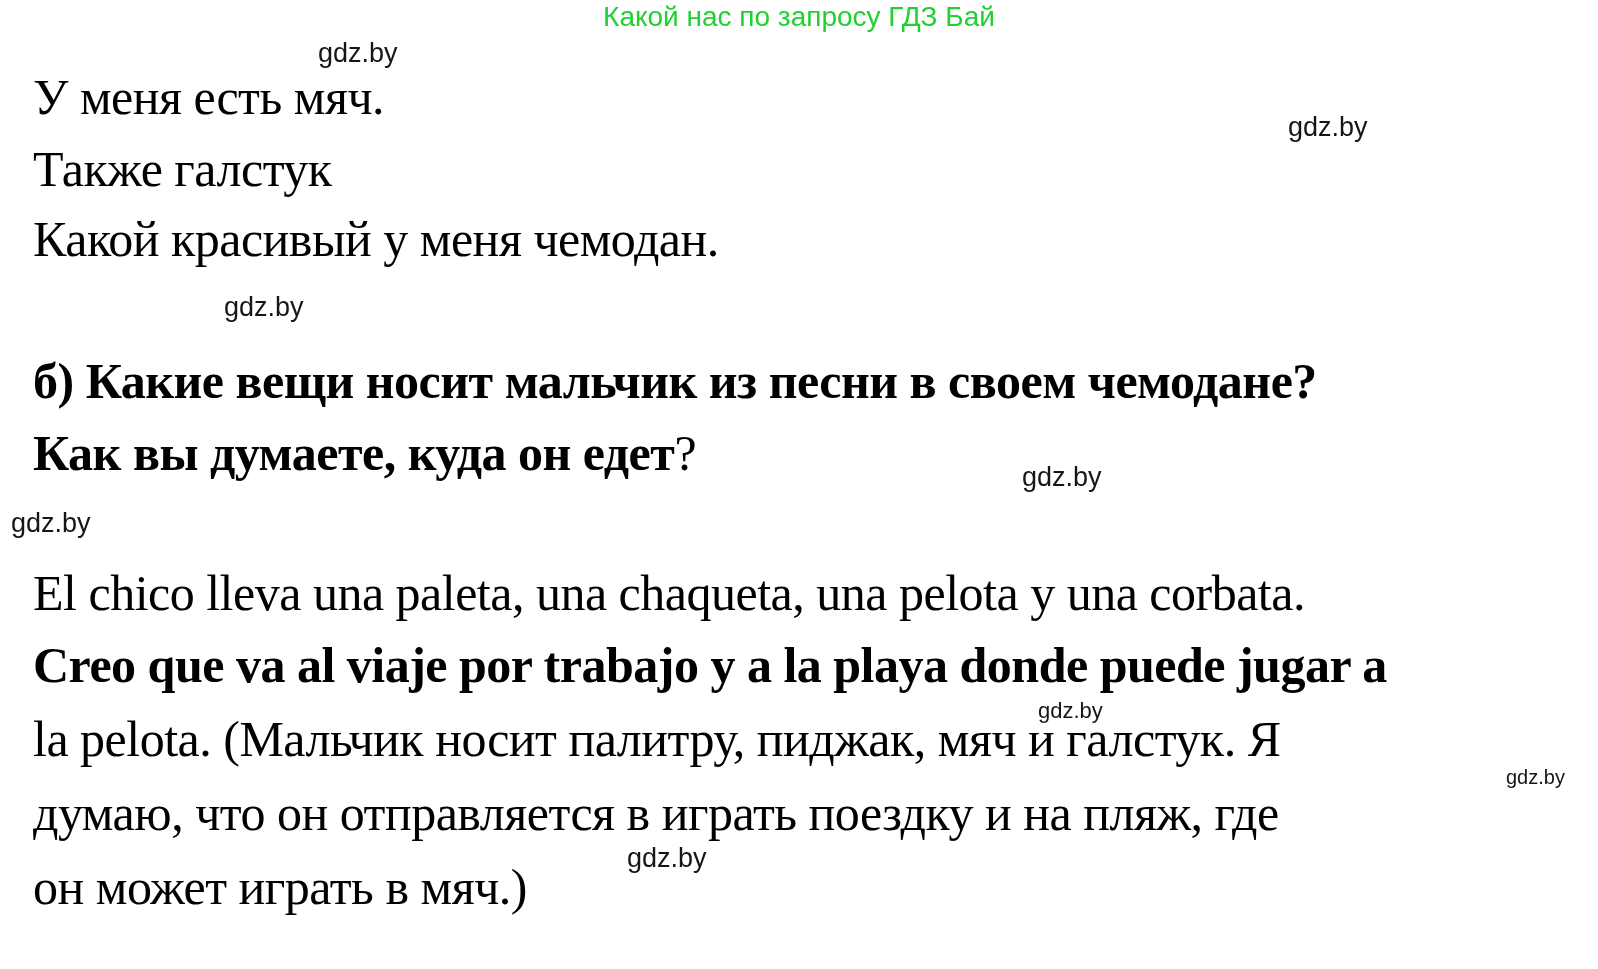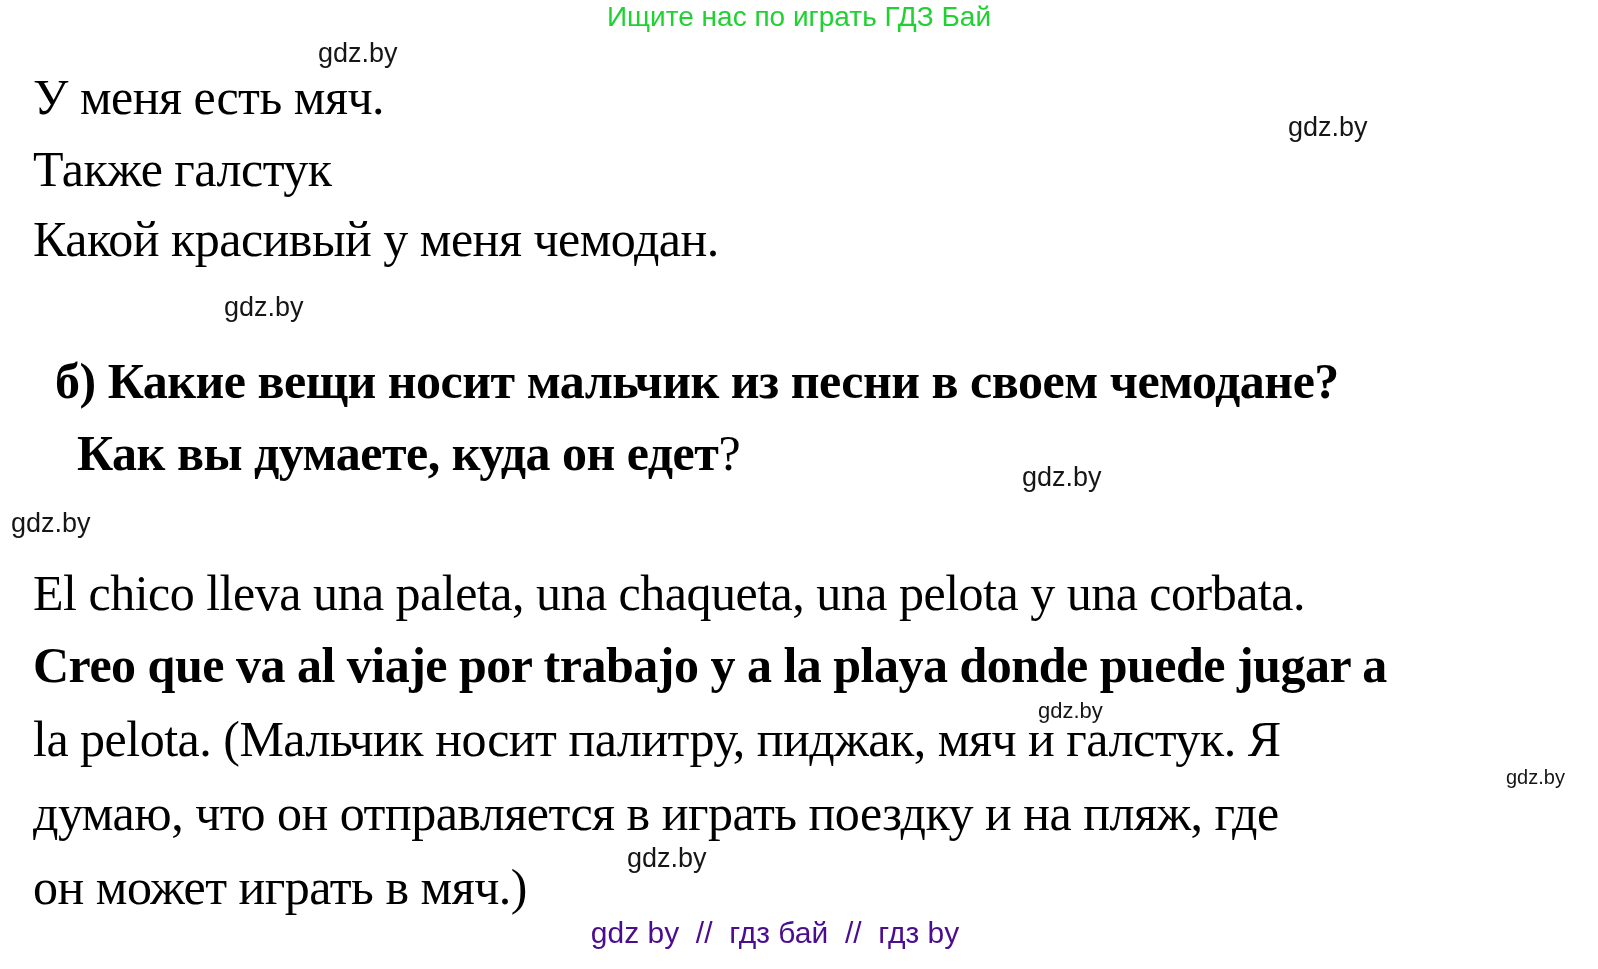--- a/index.html
+++ b/index.html
@@ -48,22 +48,22 @@
     position: absolute;
     left: 33px;
     font-size: 50px;
     white-space: nowrap;
     letter-spacing: -0.5px;
   }
   .song-1 { top: 68px;  }
   .song-2 { top: 140px; text-align: center; }
   .song-3 { top: 210px; }
   .q-line { font-weight: bold; }
-  .q-1 { top: 352px; margin-left: 22px; }
-  .q-2 { top: 424px; margin-left: 44px; }
+  .q-1 { top: 352px; }
+  .q-2 { top: 424px; }
   .q-mark-regular { font-weight: normal; }
   .ans-1 { top: 564px; }
   .ans-2 { top: 636px; font-weight: bold; }
   .ans-3 { top: 710px; }
   .ans-4 { top: 784px; }
   .ans-5 { top: 858px; }
   
   .footer {
     position: absolute;
     top: 916px;
@@ -74,21 +74,21 @@
     font-size: 30px;
     color: #4a0d8f;
     white-space: pre;
   }
 </style>
 </head>
 <body>
 
 <div class="page">
 
-  <div class="promo">Ищите нас по играть ГДЗ Бай</div>
+  <div class="promo">Какой нас по запросу ГДЗ Бай</div>
 
   <div class="wm wm-1">gdz.by</div>
   <div class="wm wm-2">gdz.by</div>
   <div class="wm wm-3">gdz.by</div>
   <div class="wm wm-4">gdz.by</div>
   <div class="wm wm-5">gdz.by</div>
   <div class="wm wm-6">gdz.by</div>
   <div class="wm wm-7">gdz.by</div>
   <div class="wm wm-8">gdz.by</div>
 
@@ -98,15 +98,14 @@
 
   <div class="line q-line q-1">б) Какие вещи носит мальчик из песни в своем чемодане?</div>
   <div class="line q-line q-2"><span>Как вы думаете, куда он едет</span><span class="q-mark-regular">?</span></div>
 
   <div class="line ans-1">El chico lleva una paleta, una chaqueta, una pelota y una corbata.</div>
   <div class="line ans-2">Creo que va al viaje por trabajo y a la playa donde puede jugar a</div>
   <div class="line ans-3">la pelota. (Мальчик носит палитру, пиджак, мяч и галстук. Я</div>
   <div class="line ans-4">думаю, что он отправляется в играть поездку и на пляж, где</div>
   <div class="line ans-5">он может играть в мяч.)</div>
 
-  <div class="footer">gdz by  //  гдз бай  //  гдз by</div>
 
 </div>
 
 </body></html>

